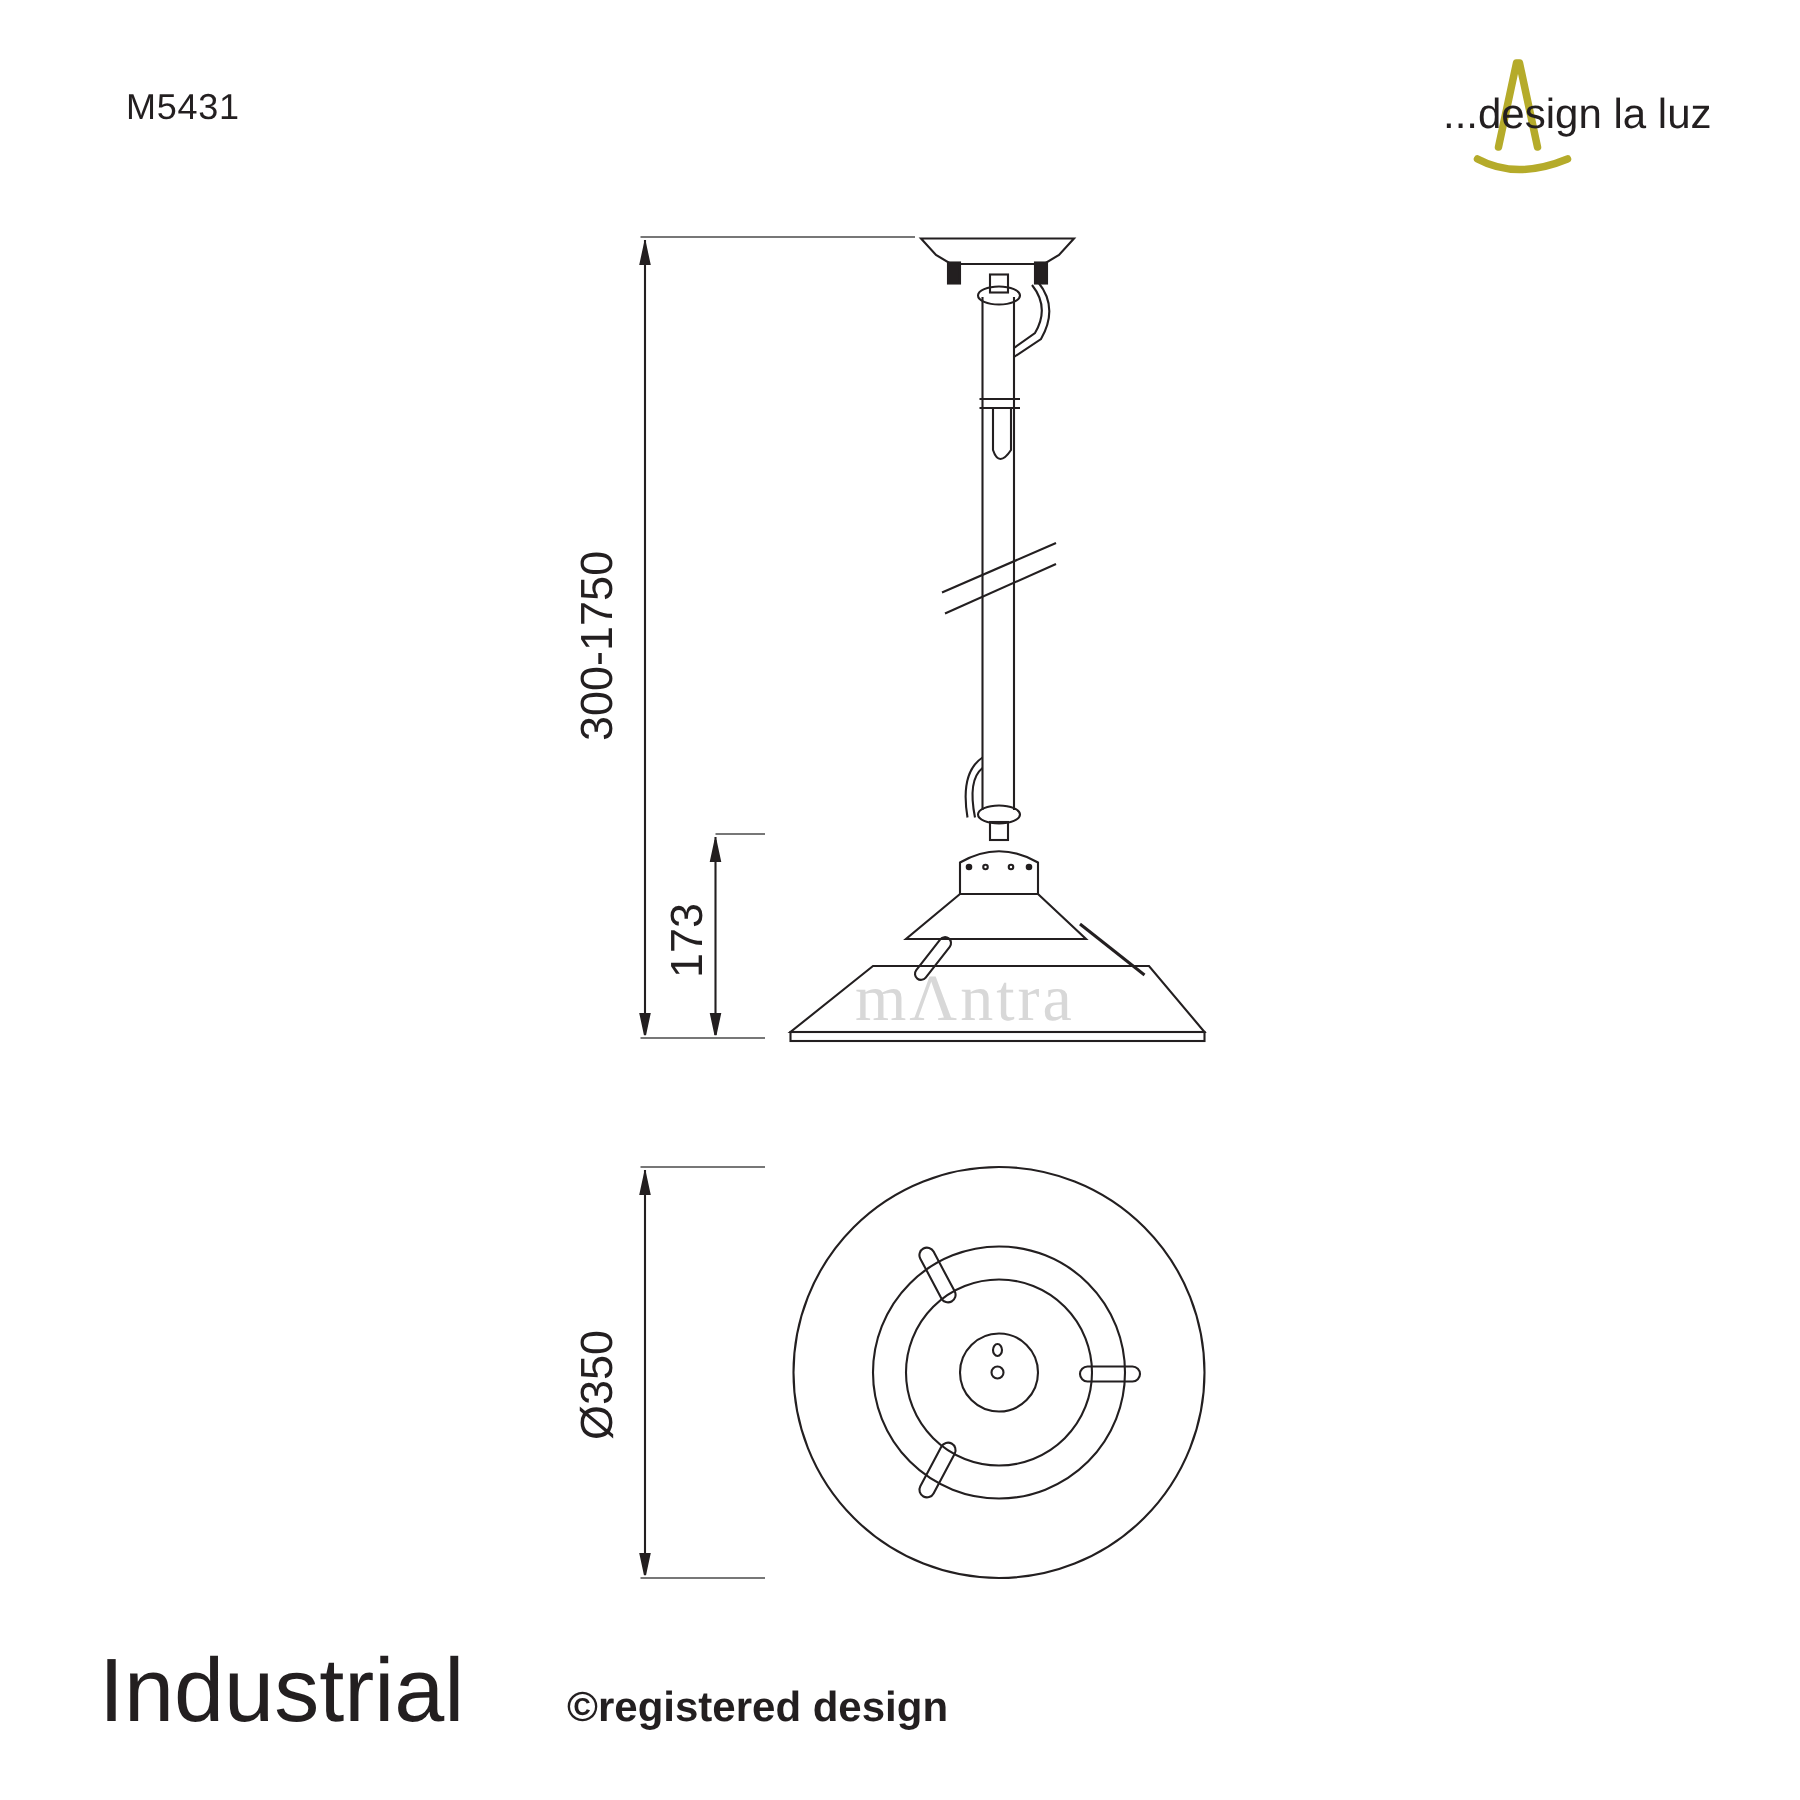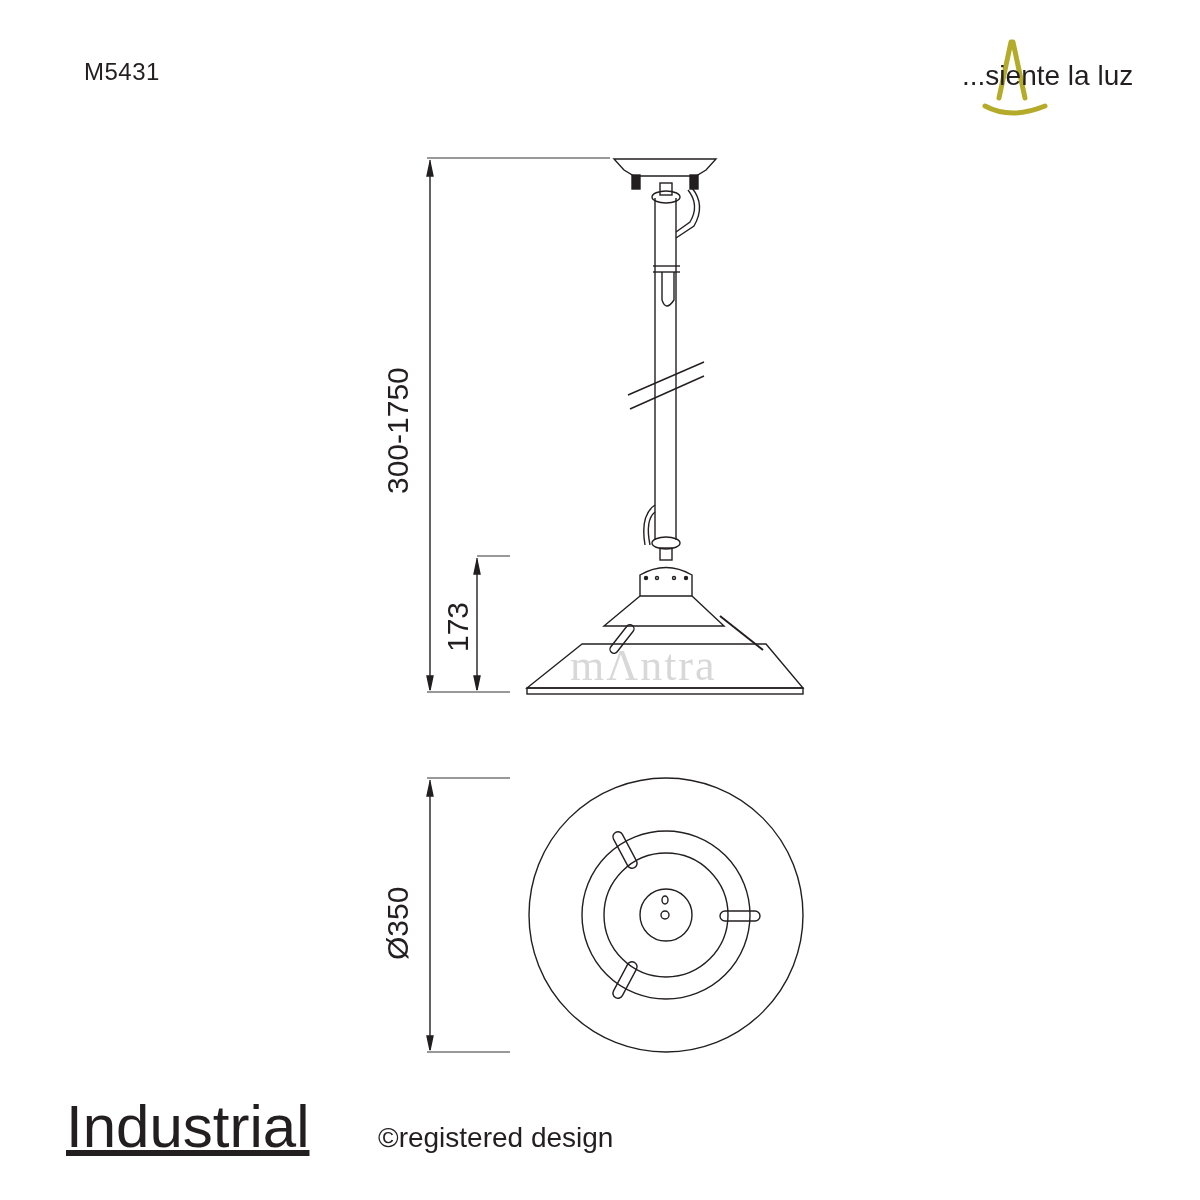--- a/index.html
+++ b/index.html
@@ -2,35 +2,35 @@
 <html><head>
   <meta charset="utf-8">
   <style>
     html, body { margin:0; padding:0; background:#ffffff; }
     body { width:1200px; height:1200px; position:relative; overflow:hidden;
            font-family:"Liberation Sans", sans-serif; color:#231f20; }
     .abs { position:absolute; }
     #model-code { left:84px; top:58px; font-size:24px; letter-spacing:0.5px; }
     #brand { left:886px; top:40px; width:280px; height:90px; }
     #brand-tagline { left:962px; top:60px; font-size:28px; }
-    #product-name { left:66px; top:1092px; font-size:60px;text-decoration:underline; }
-    #reg-design { left:378px; top:1122px; font-size:28px; }
+    #product-name { left:66px; top:1092px; font-size:60px; }
+    #reg-design { left:378px; top:1122px; font-size:28px;font-weight:bold; }
     svg.drawing { position:absolute; left:0; top:0; }
   </style>
 </head>
 <body>
 
 <div id="model-code" class="abs">M5431</div>
 
 <svg id="brand" class="abs" viewBox="0 0 90 90" width="90" height="90" style="left:880px;top:36px;">
   <path d="M36 6 L24 62" stroke="#b5ab2a" stroke-width="5" fill="none" stroke-linecap="round"></path>
   <path d="M38 6 L50 62" stroke="#b5ab2a" stroke-width="5" fill="none" stroke-linecap="round"></path>
   <path d="M10 70 Q36 84 70 70" stroke="#b5ab2a" stroke-width="5" fill="none" stroke-linecap="round"></path>
 </svg>
-<div id="brand-tagline" class="abs">...siente la luz</div>
+<div id="brand-tagline" class="abs">...design la luz</div>
 
 <svg class="drawing" width="1200" height="1200" viewBox="0 0 1200 1200">
   <g stroke="#231f20" fill="none" stroke-width="1.4">
 
     <g>
       <line x1="427" y1="158" x2="610" y2="158" stroke="#777"></line>
       <line x1="430" y1="160" x2="430" y2="690"></line>
       <polygon points="430,162 427,176 433,176" fill="#231f20"></polygon>
       <polygon points="430,690 427,676 433,676" fill="#231f20"></polygon>
       <line x1="427" y1="692" x2="510" y2="692" stroke="#777"></line>

